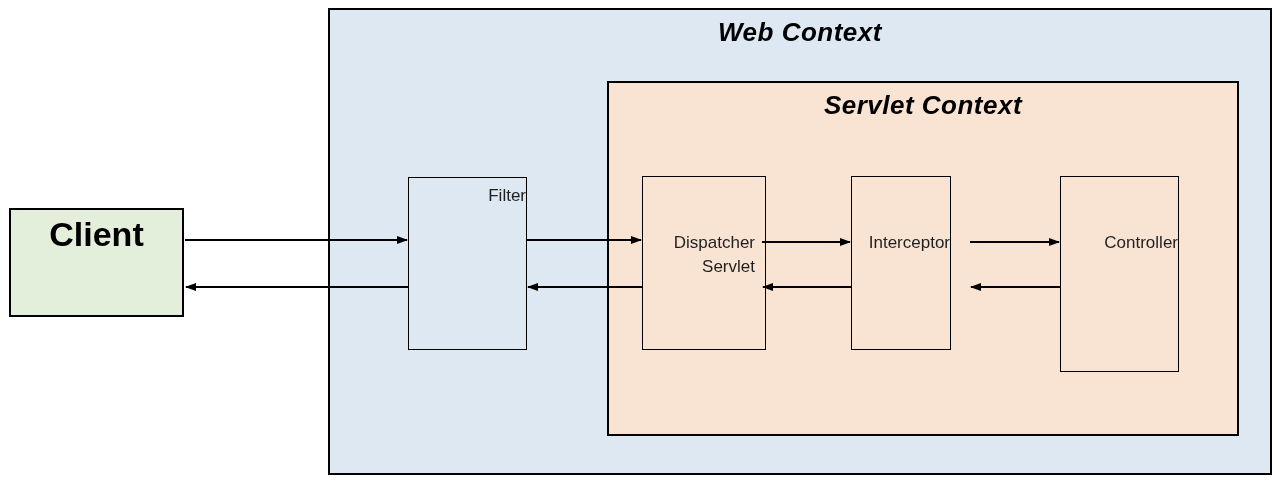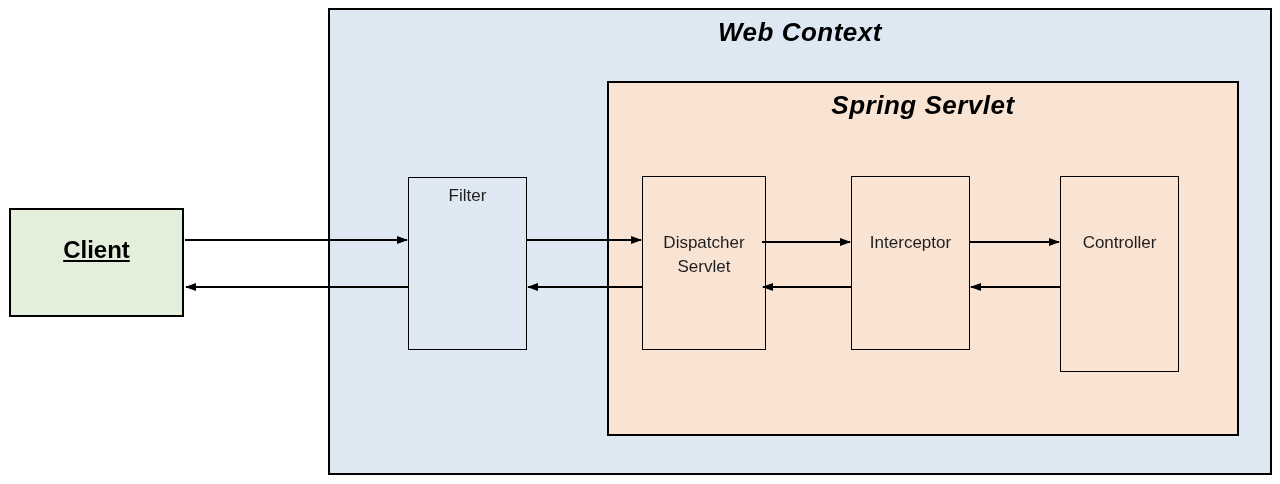--- a/index.html
+++ b/index.html
@@ -28,21 +28,21 @@
     font-size: 26px;
     font-weight: bold;
     color: var(--title-text, #000000);
     letter-spacing: 0.5px;
     line-height: 32px;
     font-style: italic;
   }
   .node-label {
     position: absolute;
     left: 0; right: 0;
-    text-align: center;
+    text-align: right;
     font-size: 17px;
     font-weight: normal;
     color: var(--node-text, #1f1f1f);
     line-height: 24px;
   }
 
   
   .web-context {
     left: 328px; top: 8px;
     width: 944px; height: 467px;
@@ -59,27 +59,26 @@
   
   .client {
     left: 9px; top: 208px;
     width: 175px; height: 109px;
     border-width: 2px;
     background: var(--client-fill, #e3efdb);
   }
   .client .client-label {
     position: absolute;
     left: 0; right: 0;
-    top: 24px;
+    top: 8px;
     text-align: center;
-    font-size: 24px;
+    font-size: 34px;
     font-weight: bold;
     color: var(--title-text, #000000);
     line-height: 32px;
-    text-decoration: underline;
   }
 
   
   .filter {
     left: 408px; top: 177px;
     width: 119px; height: 173px;
     border-width: 1px;
     background: var(--web-context-fill, #dde8f3);
   }
   .filter .node-label { top: 6px; }
@@ -87,21 +86,21 @@
   .dispatcher-servlet {
     left: 642px; top: 176px;
     width: 124px; height: 174px;
     border-width: 1px;
     background: var(--spring-context-fill, #f9e3d3);
   }
   .dispatcher-servlet .node-label { top: 54px; padding: 0 10px; }
 
   .interceptor {
     left: 851px; top: 176px;
-    width: 119px; height: 174px;
+    width: 100px; height: 174px;
     border-width: 1px;
     background: var(--spring-context-fill, #f9e3d3);
   }
   .interceptor .node-label { top: 54px; }
 
   .controller {
     left: 1060px; top: 176px;
     width: 119px; height: 196px;
     border-width: 1px;
     background: var(--spring-context-fill, #f9e3d3);
@@ -126,21 +125,21 @@
 </head>
 <body>
 
 <div class="canvas">
 
   <div class="box web-context">
     <div class="ctx-title">Web Context</div>
   </div>
 
   <div class="box spring-context">
-    <div class="ctx-title">Spring Servlet</div>
+    <div class="ctx-title">Servlet Context</div>
   </div>
 
   <div class="box client">
     <div class="client-label">Client</div>
   </div>
 
   <div class="box filter">
     <div class="node-label">Filter</div>
   </div>
 

